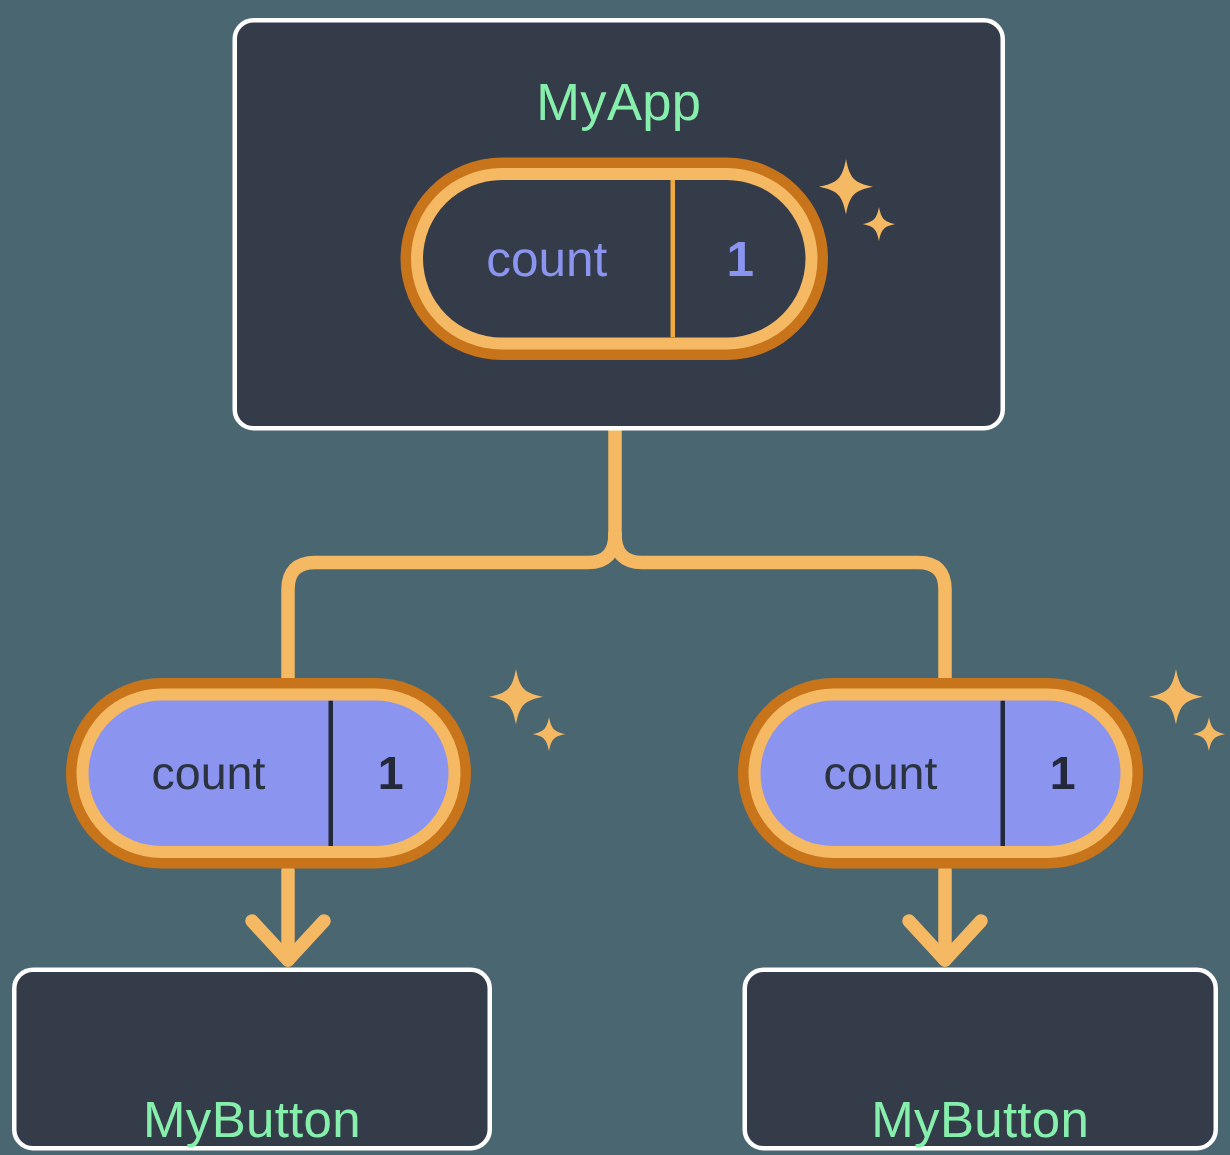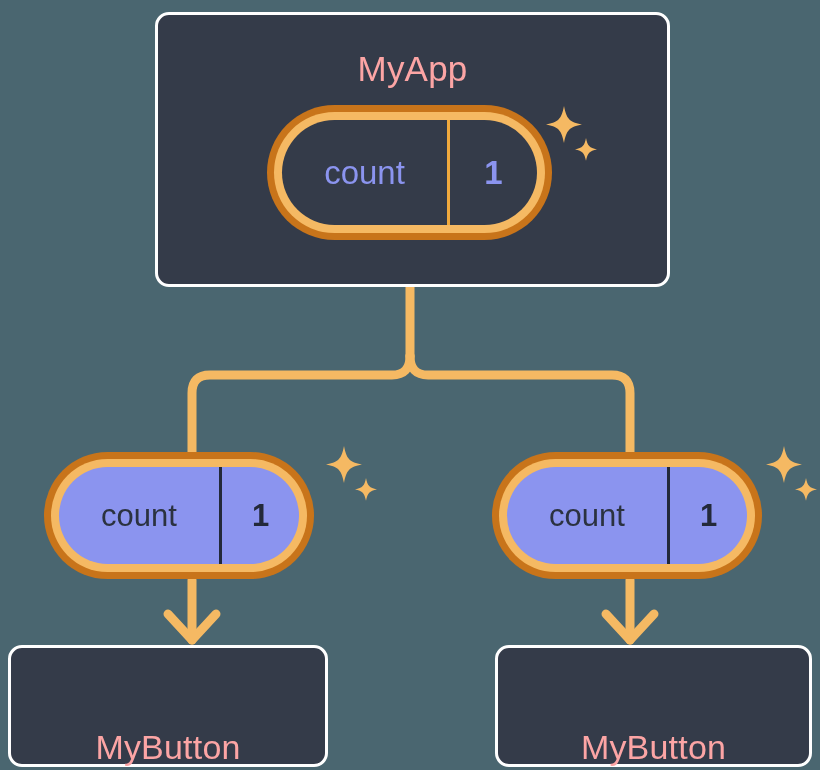--- a/index.html
+++ b/index.html
@@ -34,21 +34,21 @@
     position: absolute;
     box-sizing: border-box;
     background: #343b49;
     border: 3px solid #ffffff;
     border-radius: 14px;
     display: flex;
     flex-direction: column;
     align-items: center;
   }
   .card-title {
-    color: #fca5a5;
+    color: #86efac;
     font-size: 35px;
     font-weight: 400;
     letter-spacing: 0.2px;
     line-height: 1;
     white-space: nowrap;
   }
 
   #card-myapp {
     left: 155px;
     top: 12px;

